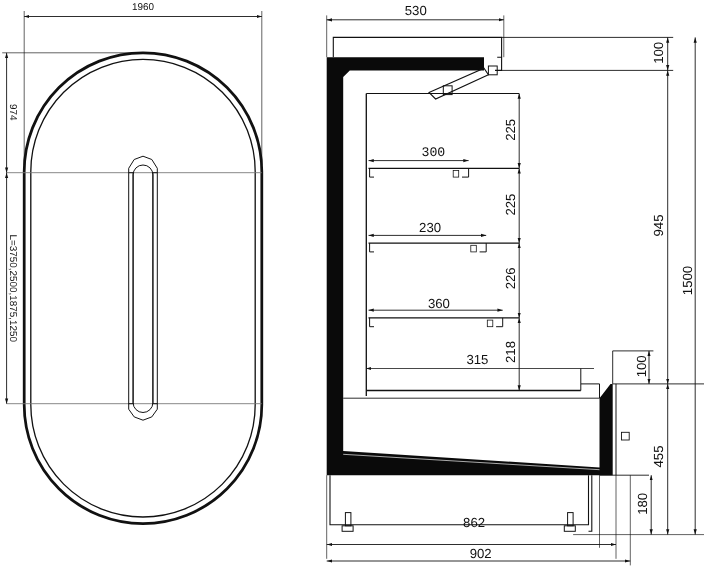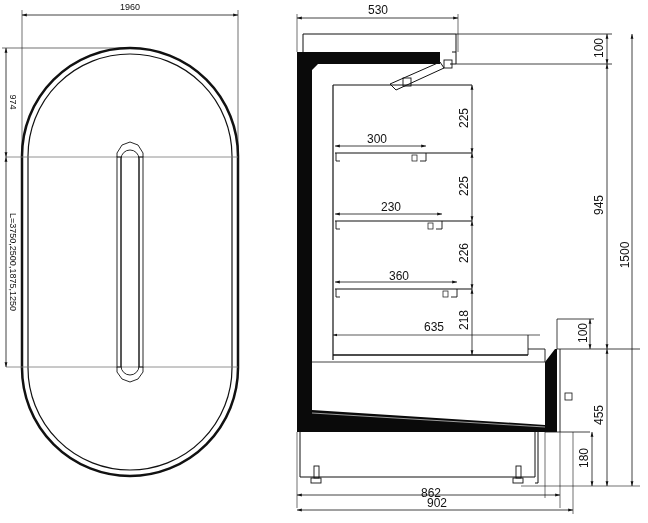--- a/index.html
+++ b/index.html
@@ -141,24 +141,24 @@
 <div class="lbl small rot90" style="left:12px;top:262px;">L=3750,2500,1875,1250</div>
 
 <div class="lbl h" style="left:378px;top:10px;">530</div>
 <div class="lbl rot" style="left:599px;top:48px;">100</div>
 
 <div class="lbl rot" style="left:464px;top:118px;">225</div>
 <div class="lbl rot" style="left:464px;top:186px;">225</div>
 <div class="lbl rot" style="left:464px;top:253px;">226</div>
 <div class="lbl rot" style="left:464px;top:320px;">218</div>
 
-<div class="lbl h" style="left:377px;top:139px;">300</div>
+<div class="lbl h" style="left:394px;top:139px;font-family:Liberation Mono, monospace;">300</div>
 <div class="lbl h" style="left:391px;top:207px;">230</div>
 <div class="lbl h" style="left:399px;top:276px;">360</div>
-<div class="lbl h" style="left:434px;top:327px;">635</div>
+<div class="lbl h" style="left:434px;top:327px;">315</div>
 
 <div class="lbl rot" style="left:599px;top:205px;">945</div>
 <div class="lbl rot" style="left:625px;top:255px;">1500</div>
 <div class="lbl rot" style="left:583px;top:333px;">100</div>
 <div class="lbl rot" style="left:599px;top:415px;">455</div>
 <div class="lbl rot" style="left:584px;top:458px;">180</div>
-<div class="lbl h" style="left:431px;top:493px;text-align:center;">862</div>
+<div class="lbl h" style="left:431px;top:475px;text-align:center;">862</div>
 <div class="lbl h" style="left:437px;top:503px;">902</div>
 
 </body></html>

